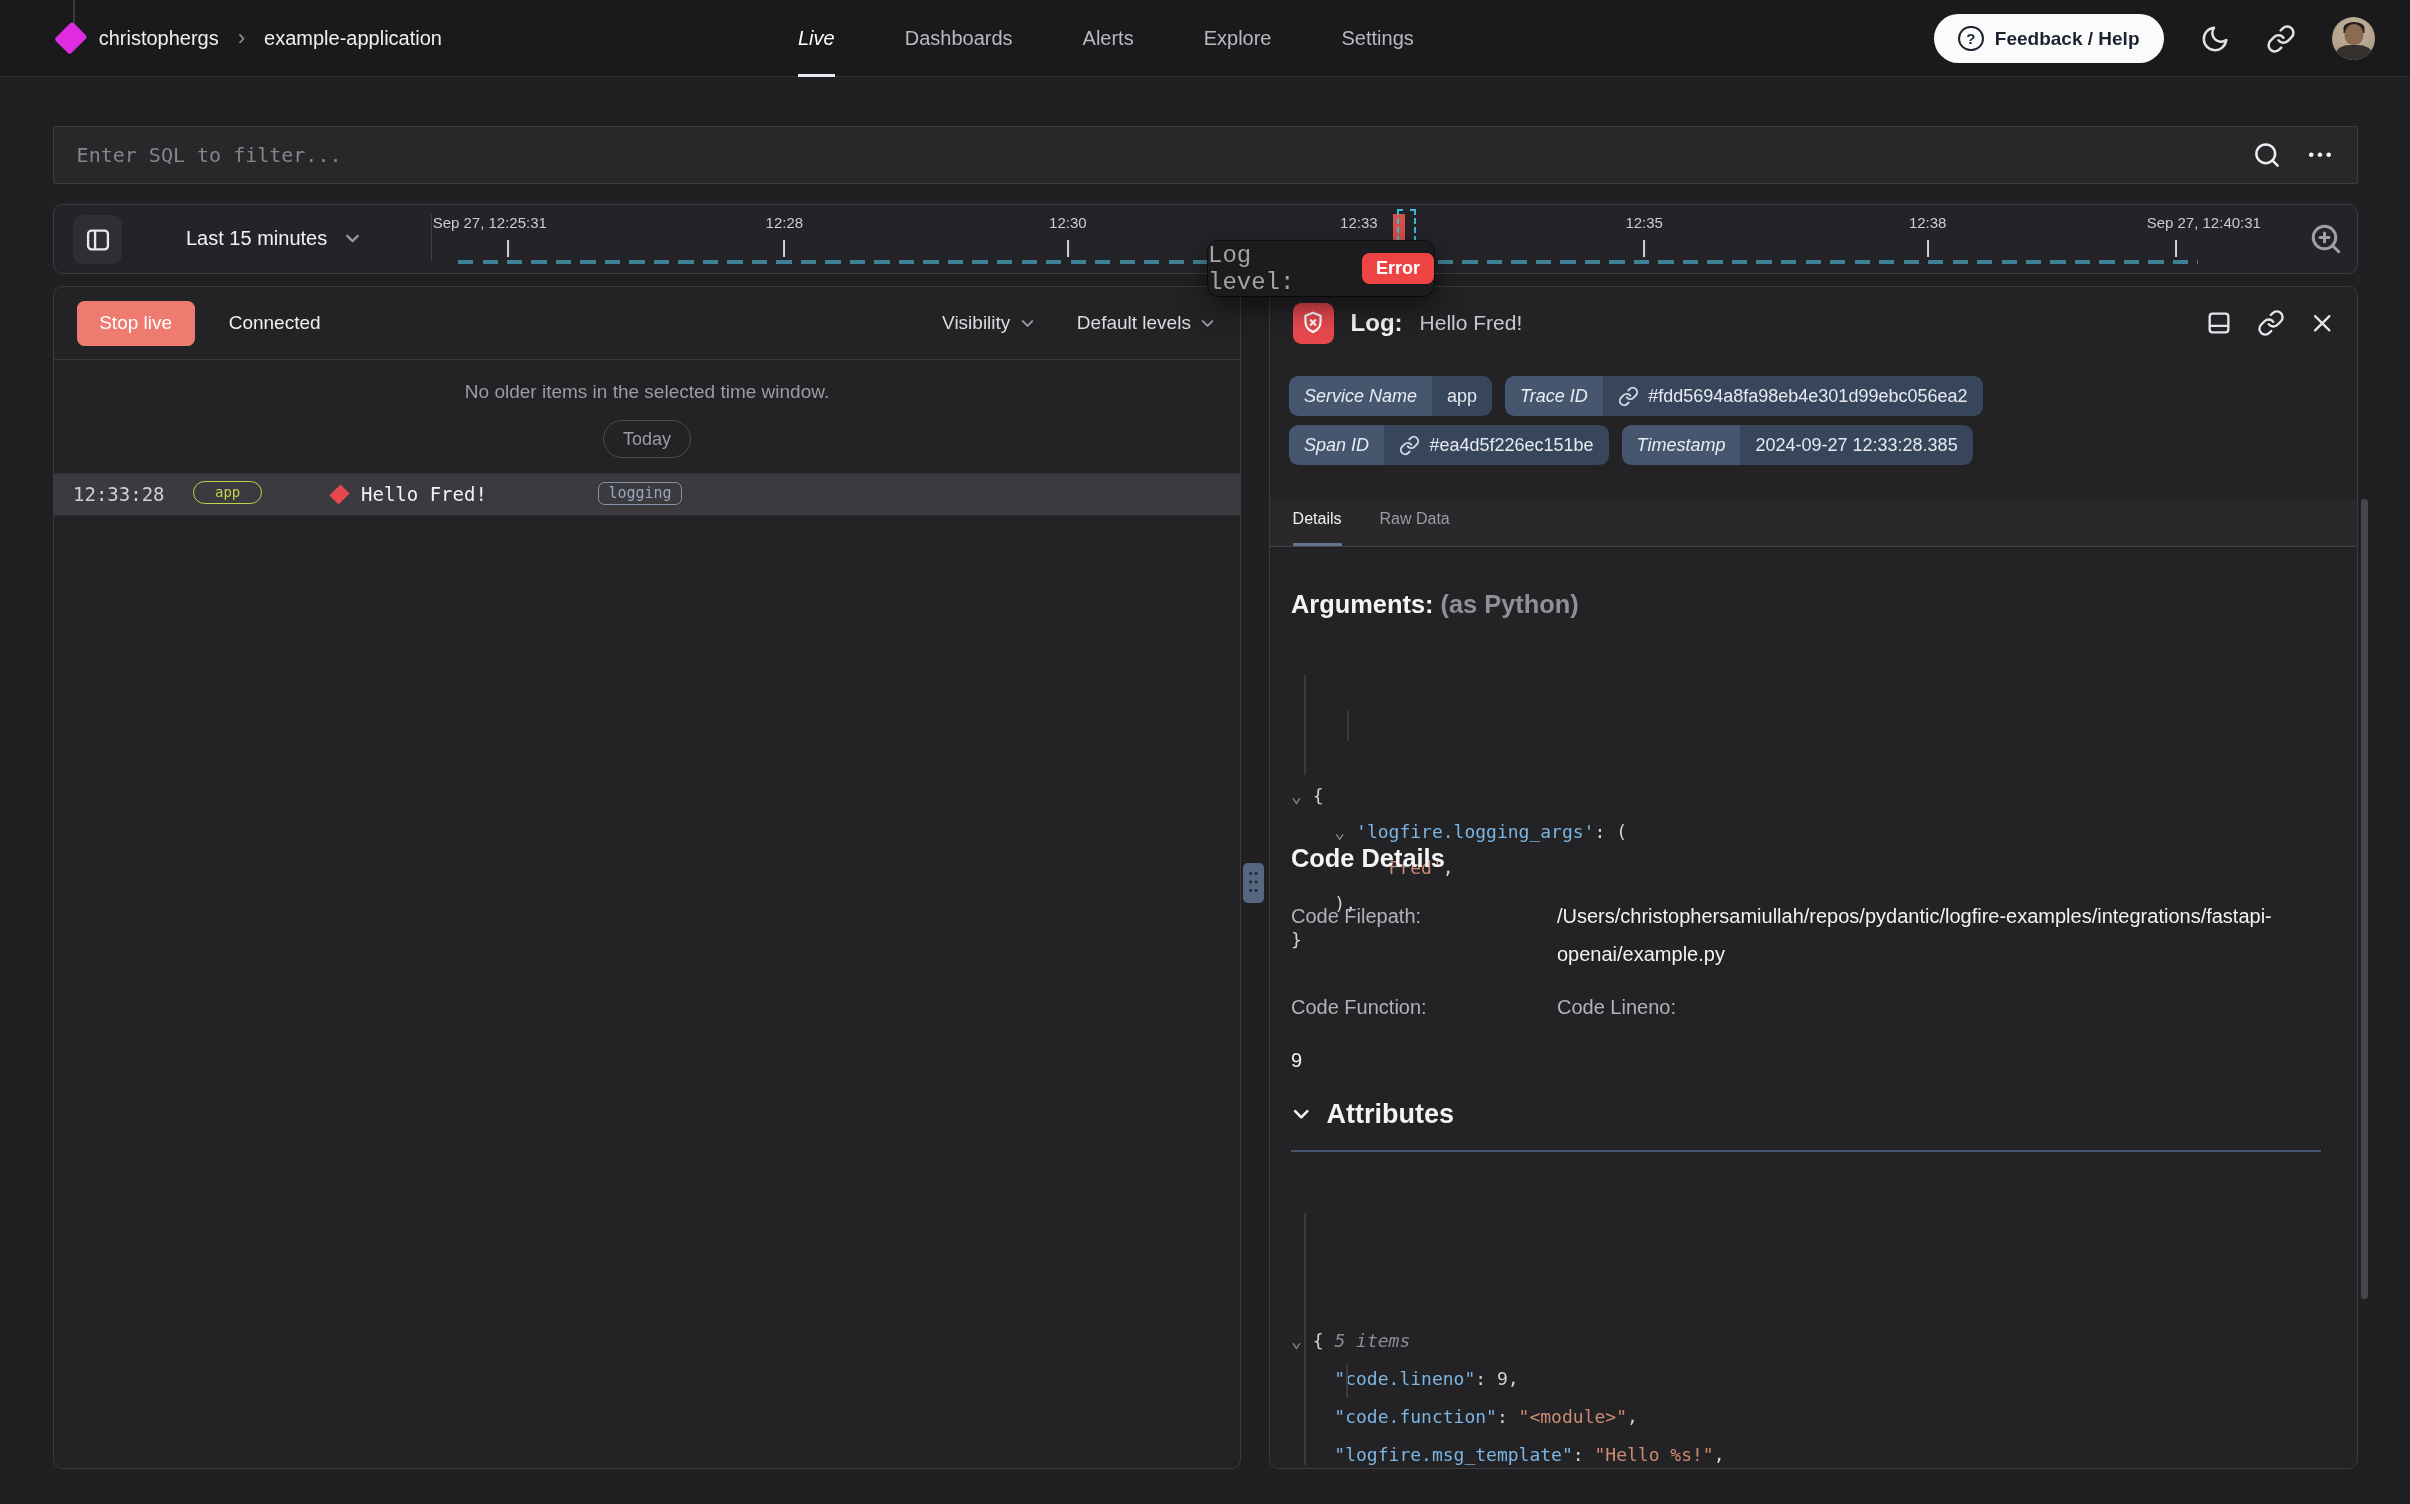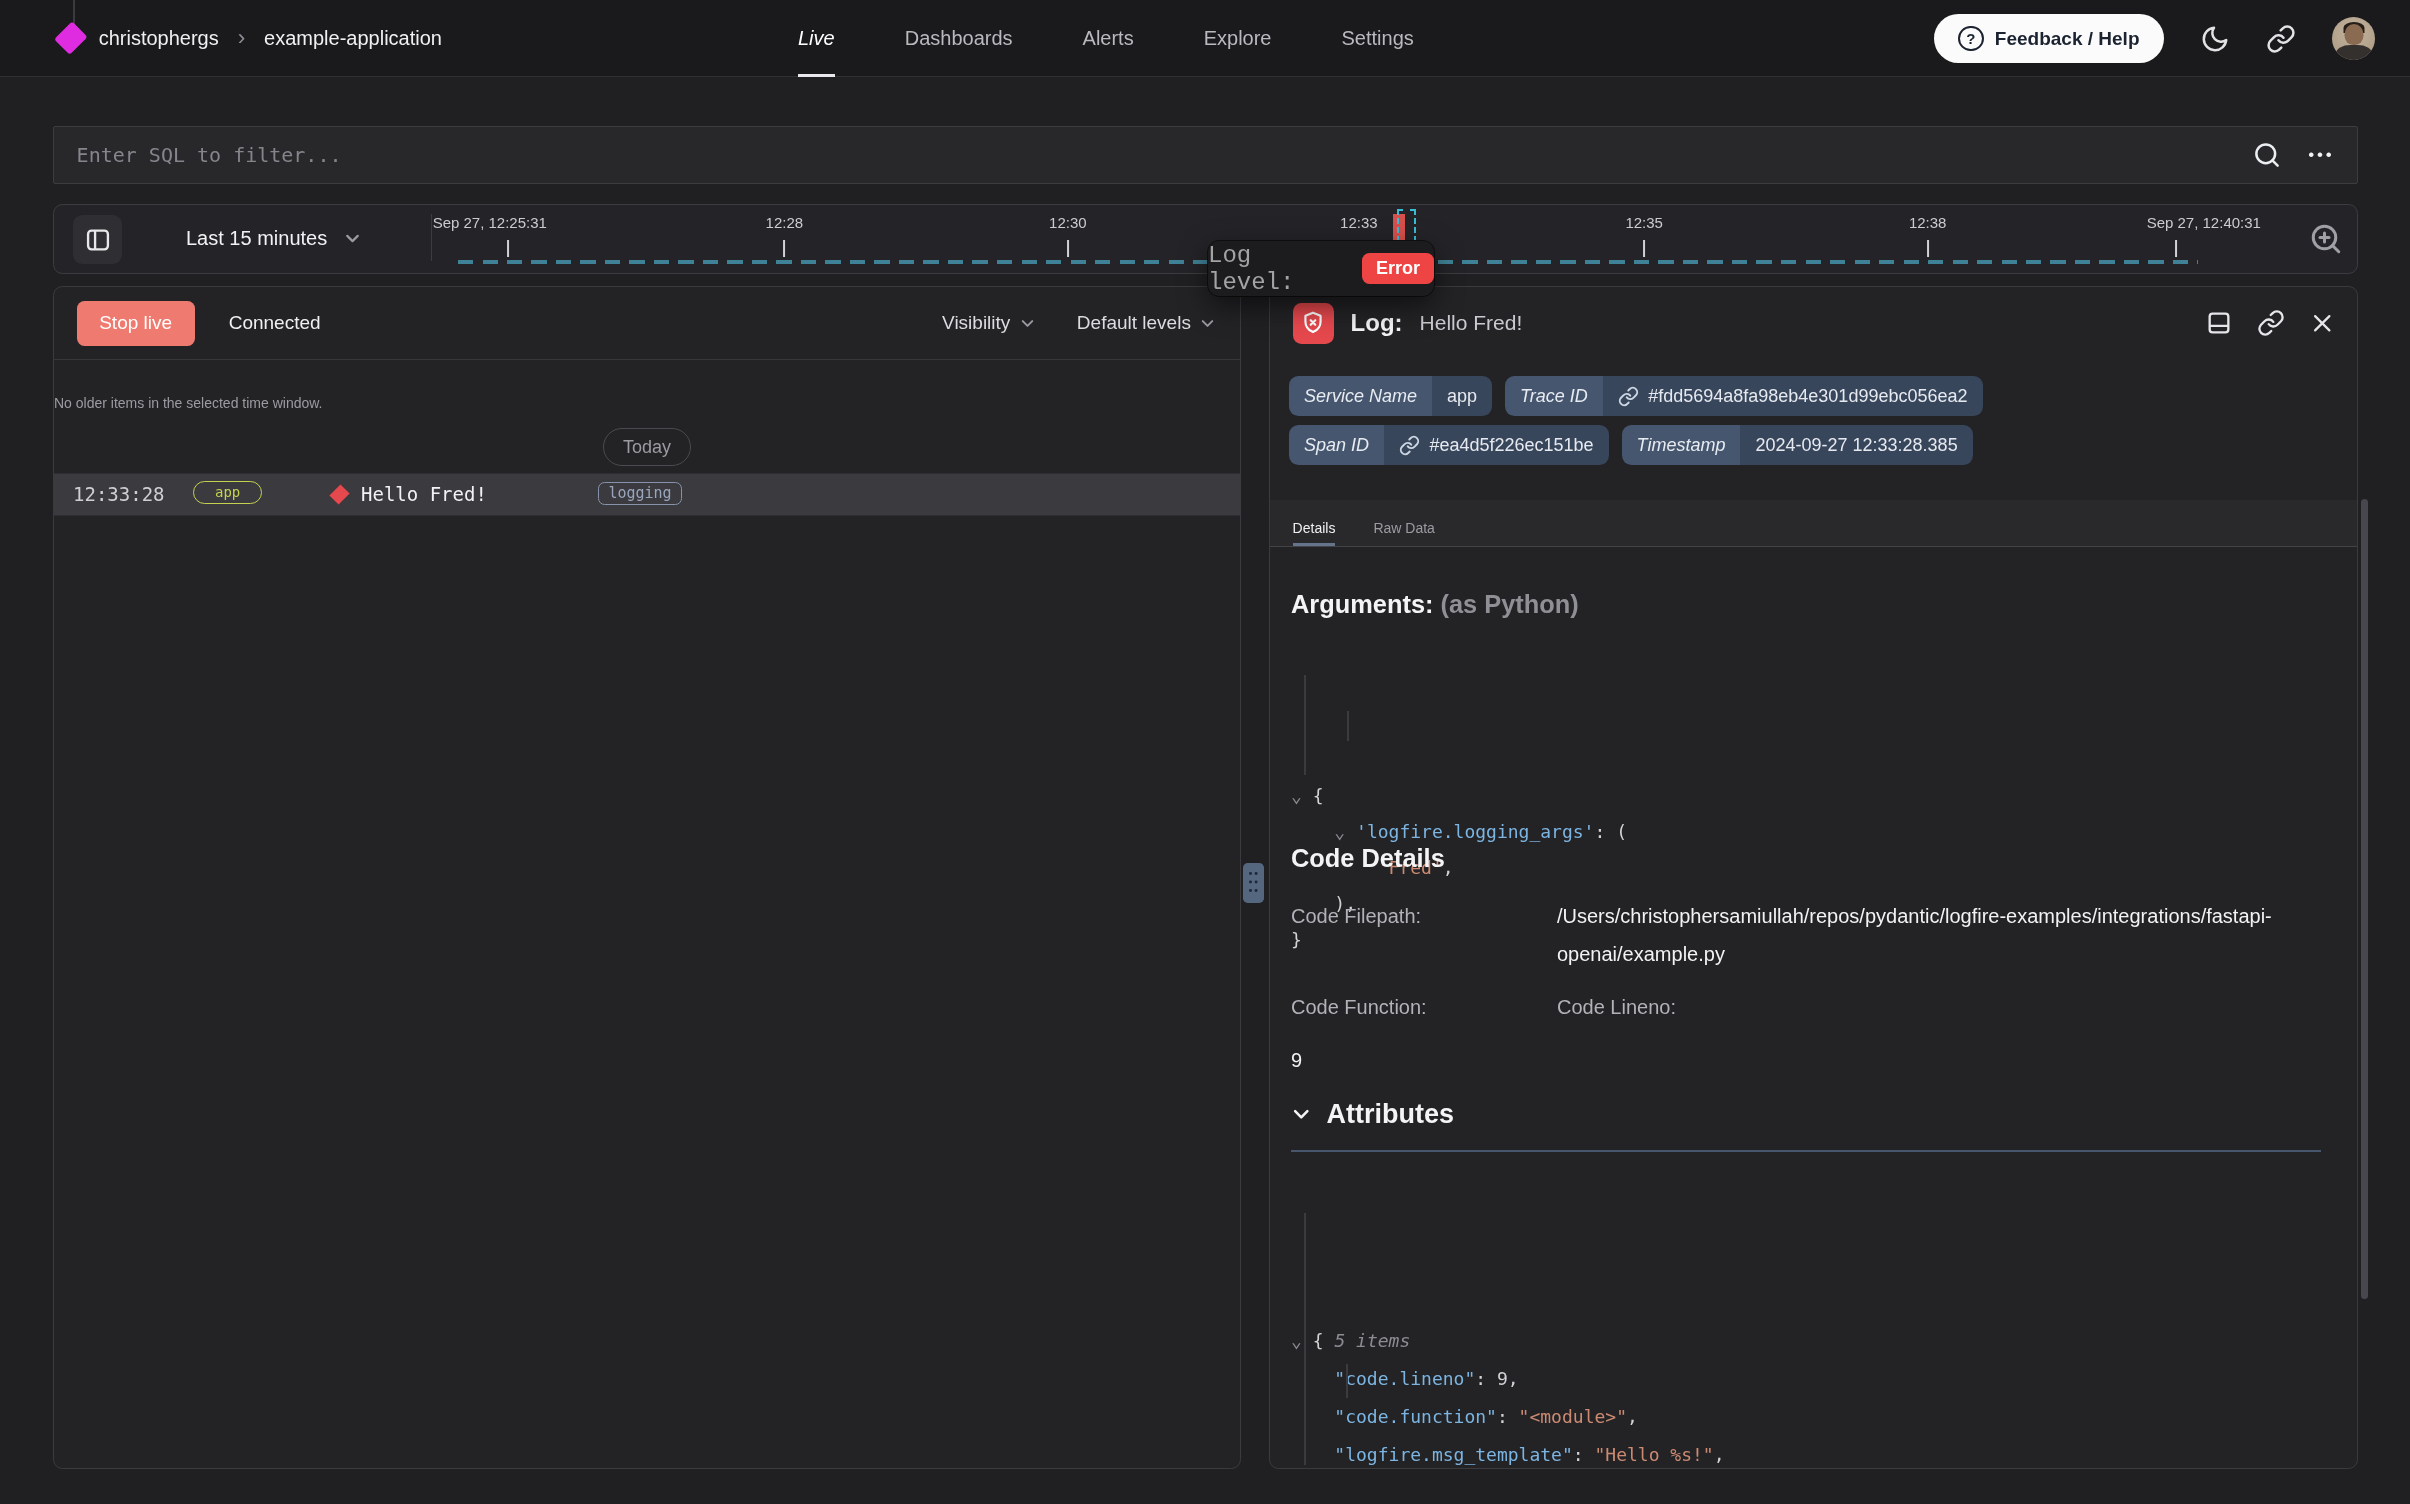--- a/index.html
+++ b/index.html
@@ -110,21 +110,21 @@
   
   .live-header { height:73px; border-bottom:0.9px solid #37373b; display:flex; align-items:center; padding:0 22.6px; position:relative; }
   .stop-live {
     background:#ef7b70; color:#ffffff; border:none; border-radius:7.5px;
     height:45px; padding:0 22.6px; font-size:19px; font-family:"Liberation Sans", sans-serif; cursor:pointer;
   }
   .connected { margin-left:34px; font-size:19px; color:#f0f0f2; }
   .live-header-right { position:absolute; right:22.6px; display:flex; gap:40px; }
   .dd { display:flex; align-items:center; gap:7.5px; font-size:19px; color:#dcdce0; cursor:pointer; }
   .dd svg { color:#9a9aa1; }
-  .empty-msg { text-align:left; margin-top:35px; font-size:14px; color:#9b9ba2; }
+  .empty-msg { text-align:center; margin-top:21px; font-size:19px; color:#9b9ba2; }
   .today-wrap { display:flex; justify-content:center; margin-top:17px; }
   .today-btn {
     background:transparent; border:1.9px solid #4a4a50; border-radius:19px;
     padding:7.5px 19px; font-size:18px; color:#9b9ba2; font-family:"Liberation Sans", sans-serif; cursor:pointer;
   }
   .log-row {
     position:absolute; left:0; top:186px; width:100%; height:43px;
     background:#3a3a3f; border-top:0.9px solid #2e2e32; border-bottom:0.9px solid #2e2e32; cursor:pointer;
   }
   .log-time { position:absolute; left:19px; top:9.4px; font-size:19px; color:#cfcfd3; }
@@ -153,21 +153,21 @@
   .pill-row { display:flex; gap:13px; }
   .pill { display:flex; border-radius:9.4px; overflow:hidden; height:40px; font-size:18px; }
   .pill-label { background:#46566e; color:#e8ecf2; font-style:italic; display:flex; align-items:center; padding:0 15px; }
   .pill-value { background:#38465c; color:#e6eaf0; display:flex; align-items:center; gap:9.4px; padding:0 15px; }
   .pill-value svg { color:#ccd5e2; }
 
   .detail-tabs {
     position:absolute; left:0; top:213px; width:100%; height:47px; background:#29292c;
     border-bottom:0.9px solid #434348; display:flex; align-items:flex-end; padding:0 0 0 22.6px; gap:38px;
   }
-  .dtab { font-size:14px; color:#9b9ba2; padding-bottom:7px; border-bottom:3.8px solid transparent; cursor:pointer; }
+  .dtab { font-size:16px; color:#9b9ba2; padding-bottom:15px; border-bottom:3.8px solid transparent; cursor:pointer; }
   .dtab.active { color:#f0f0f2; border-bottom-color:#64748b; }
 
   .args-heading { position:absolute; left:21px; top:303px; font-size:25.4px; font-weight:700; color:#f4f4f6; }
   .args-heading .sub { color:#8f8f96; }
   .code { position:absolute; left:21px; font-size:18px; line-height:36px; white-space:pre; }
   .args-code { top:347px; }
   .attr-code { top:883px; line-height:38px; }
   .code-line { height:inherit; }
   .tk-p { color:#d2d2d7; } .tk-k { color:#7cb5e2; } .tk-s { color:#cd8a72; }
   .tk-g { color:#8c8c93; } .tk-i { color:#8c8c93; font-style:italic; }

